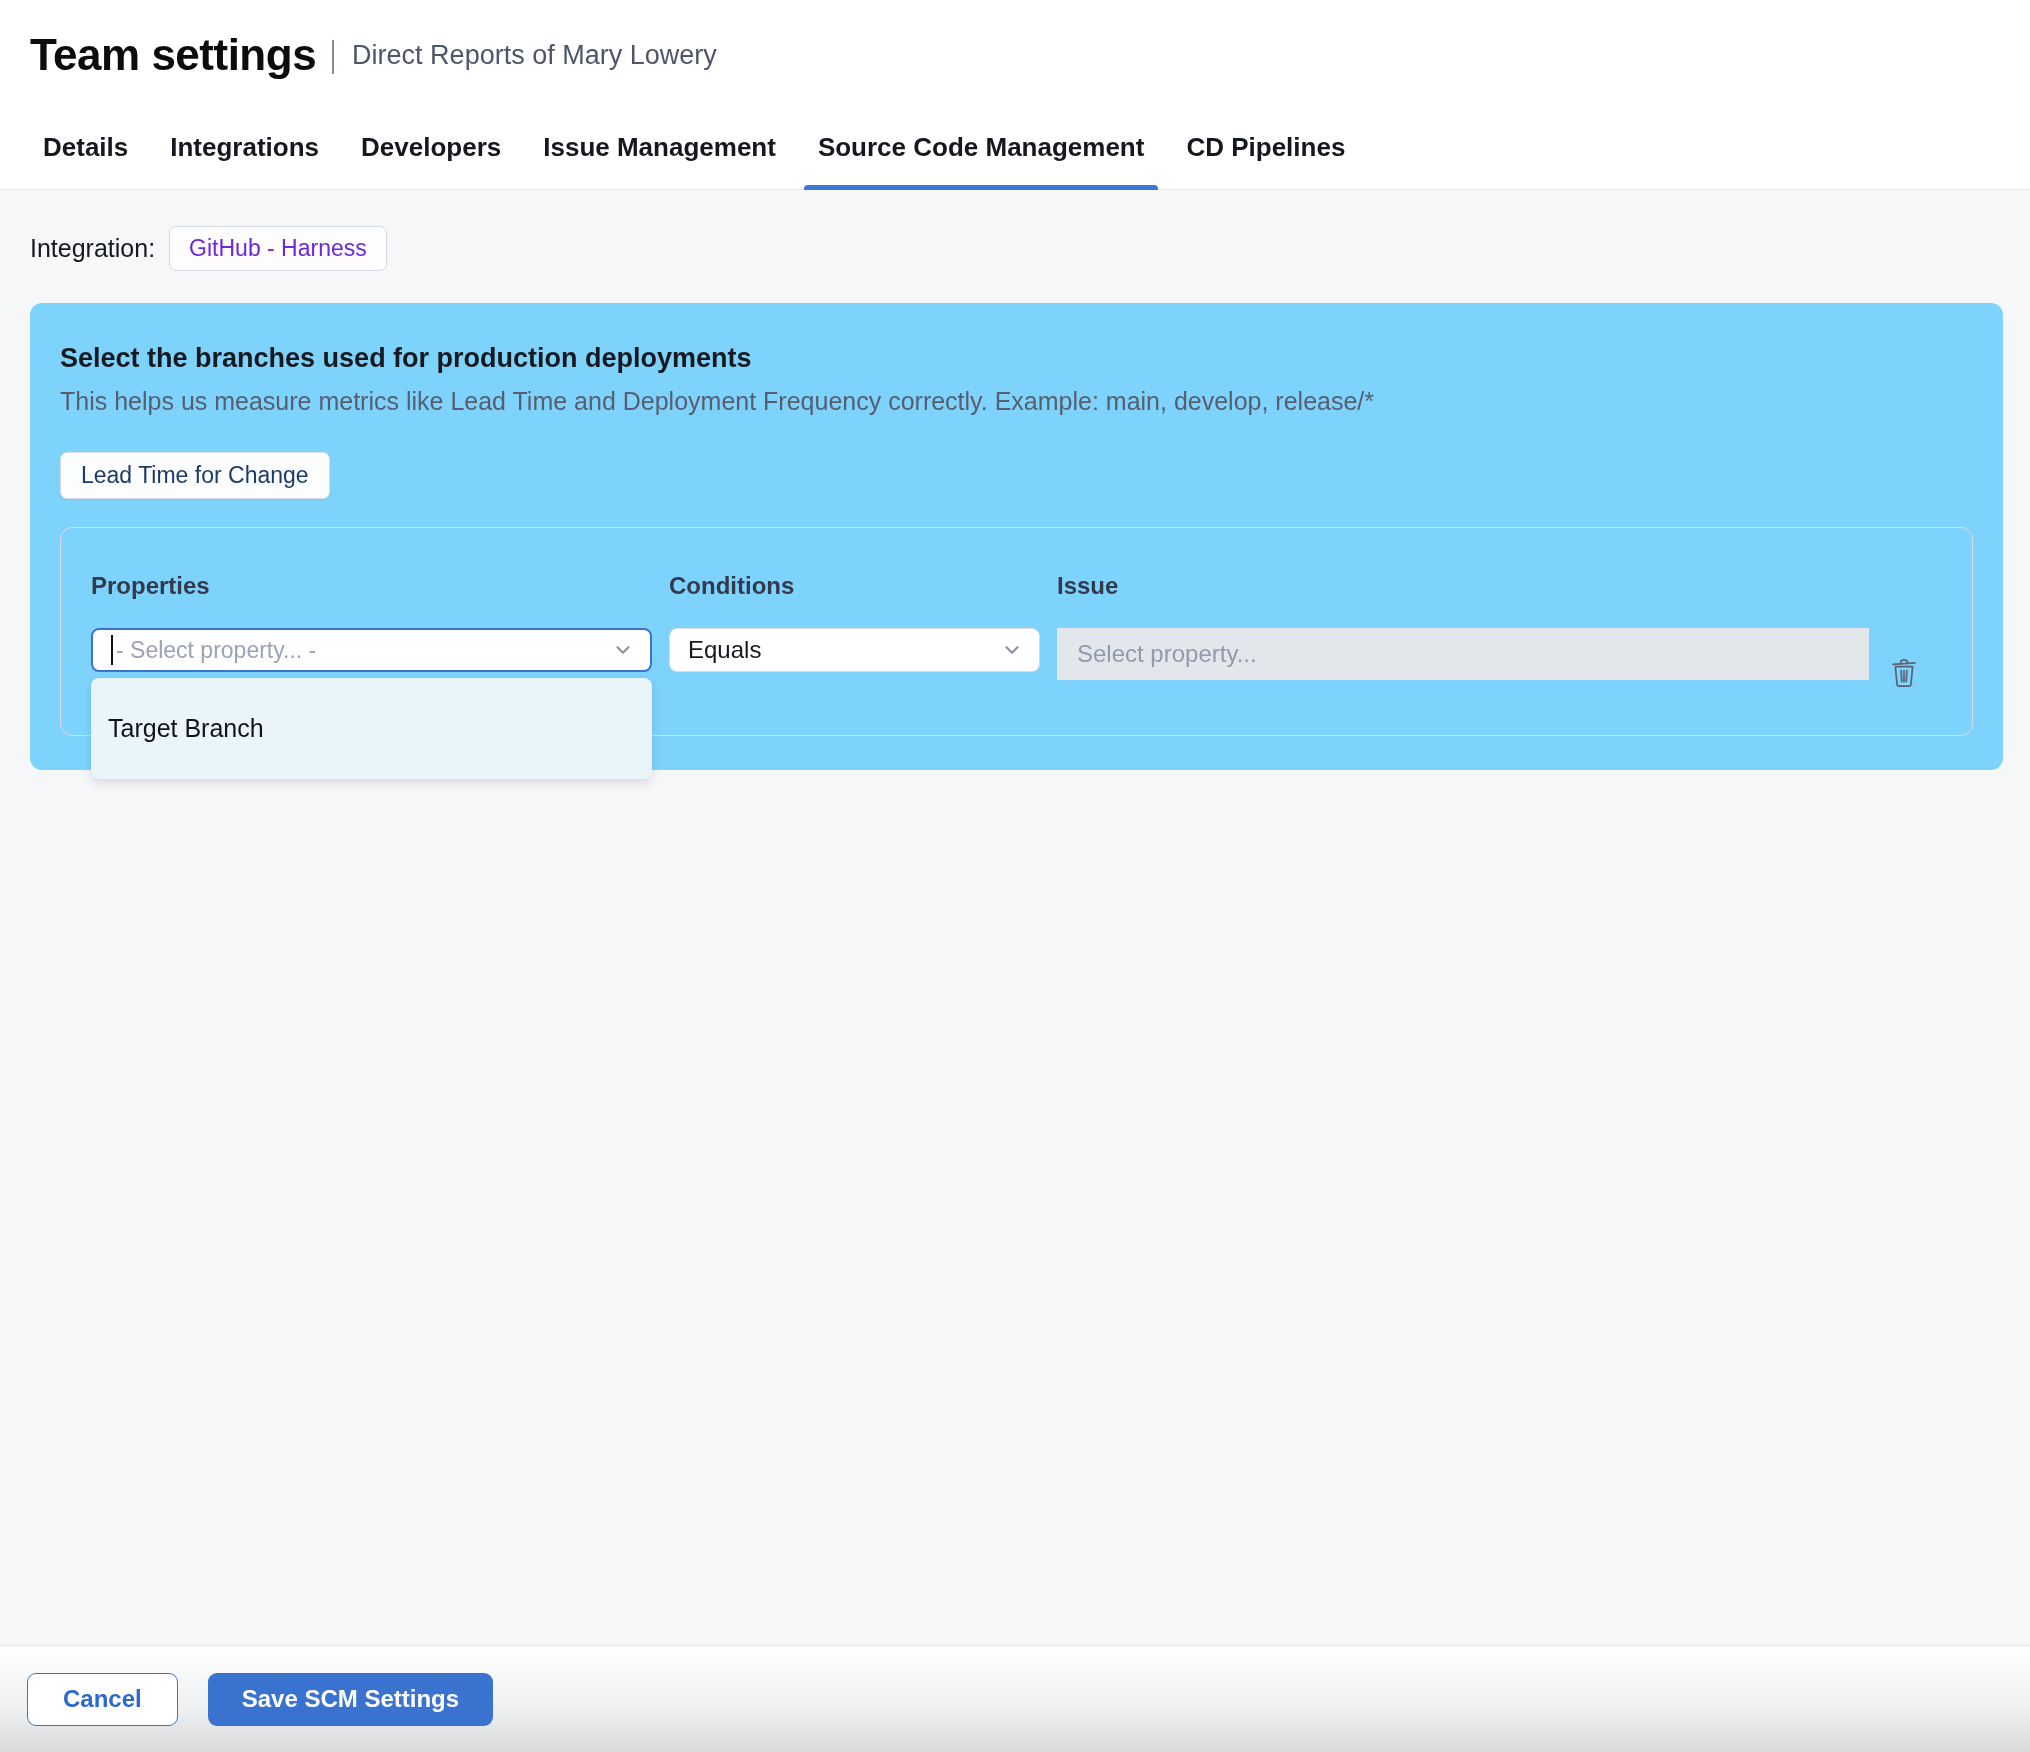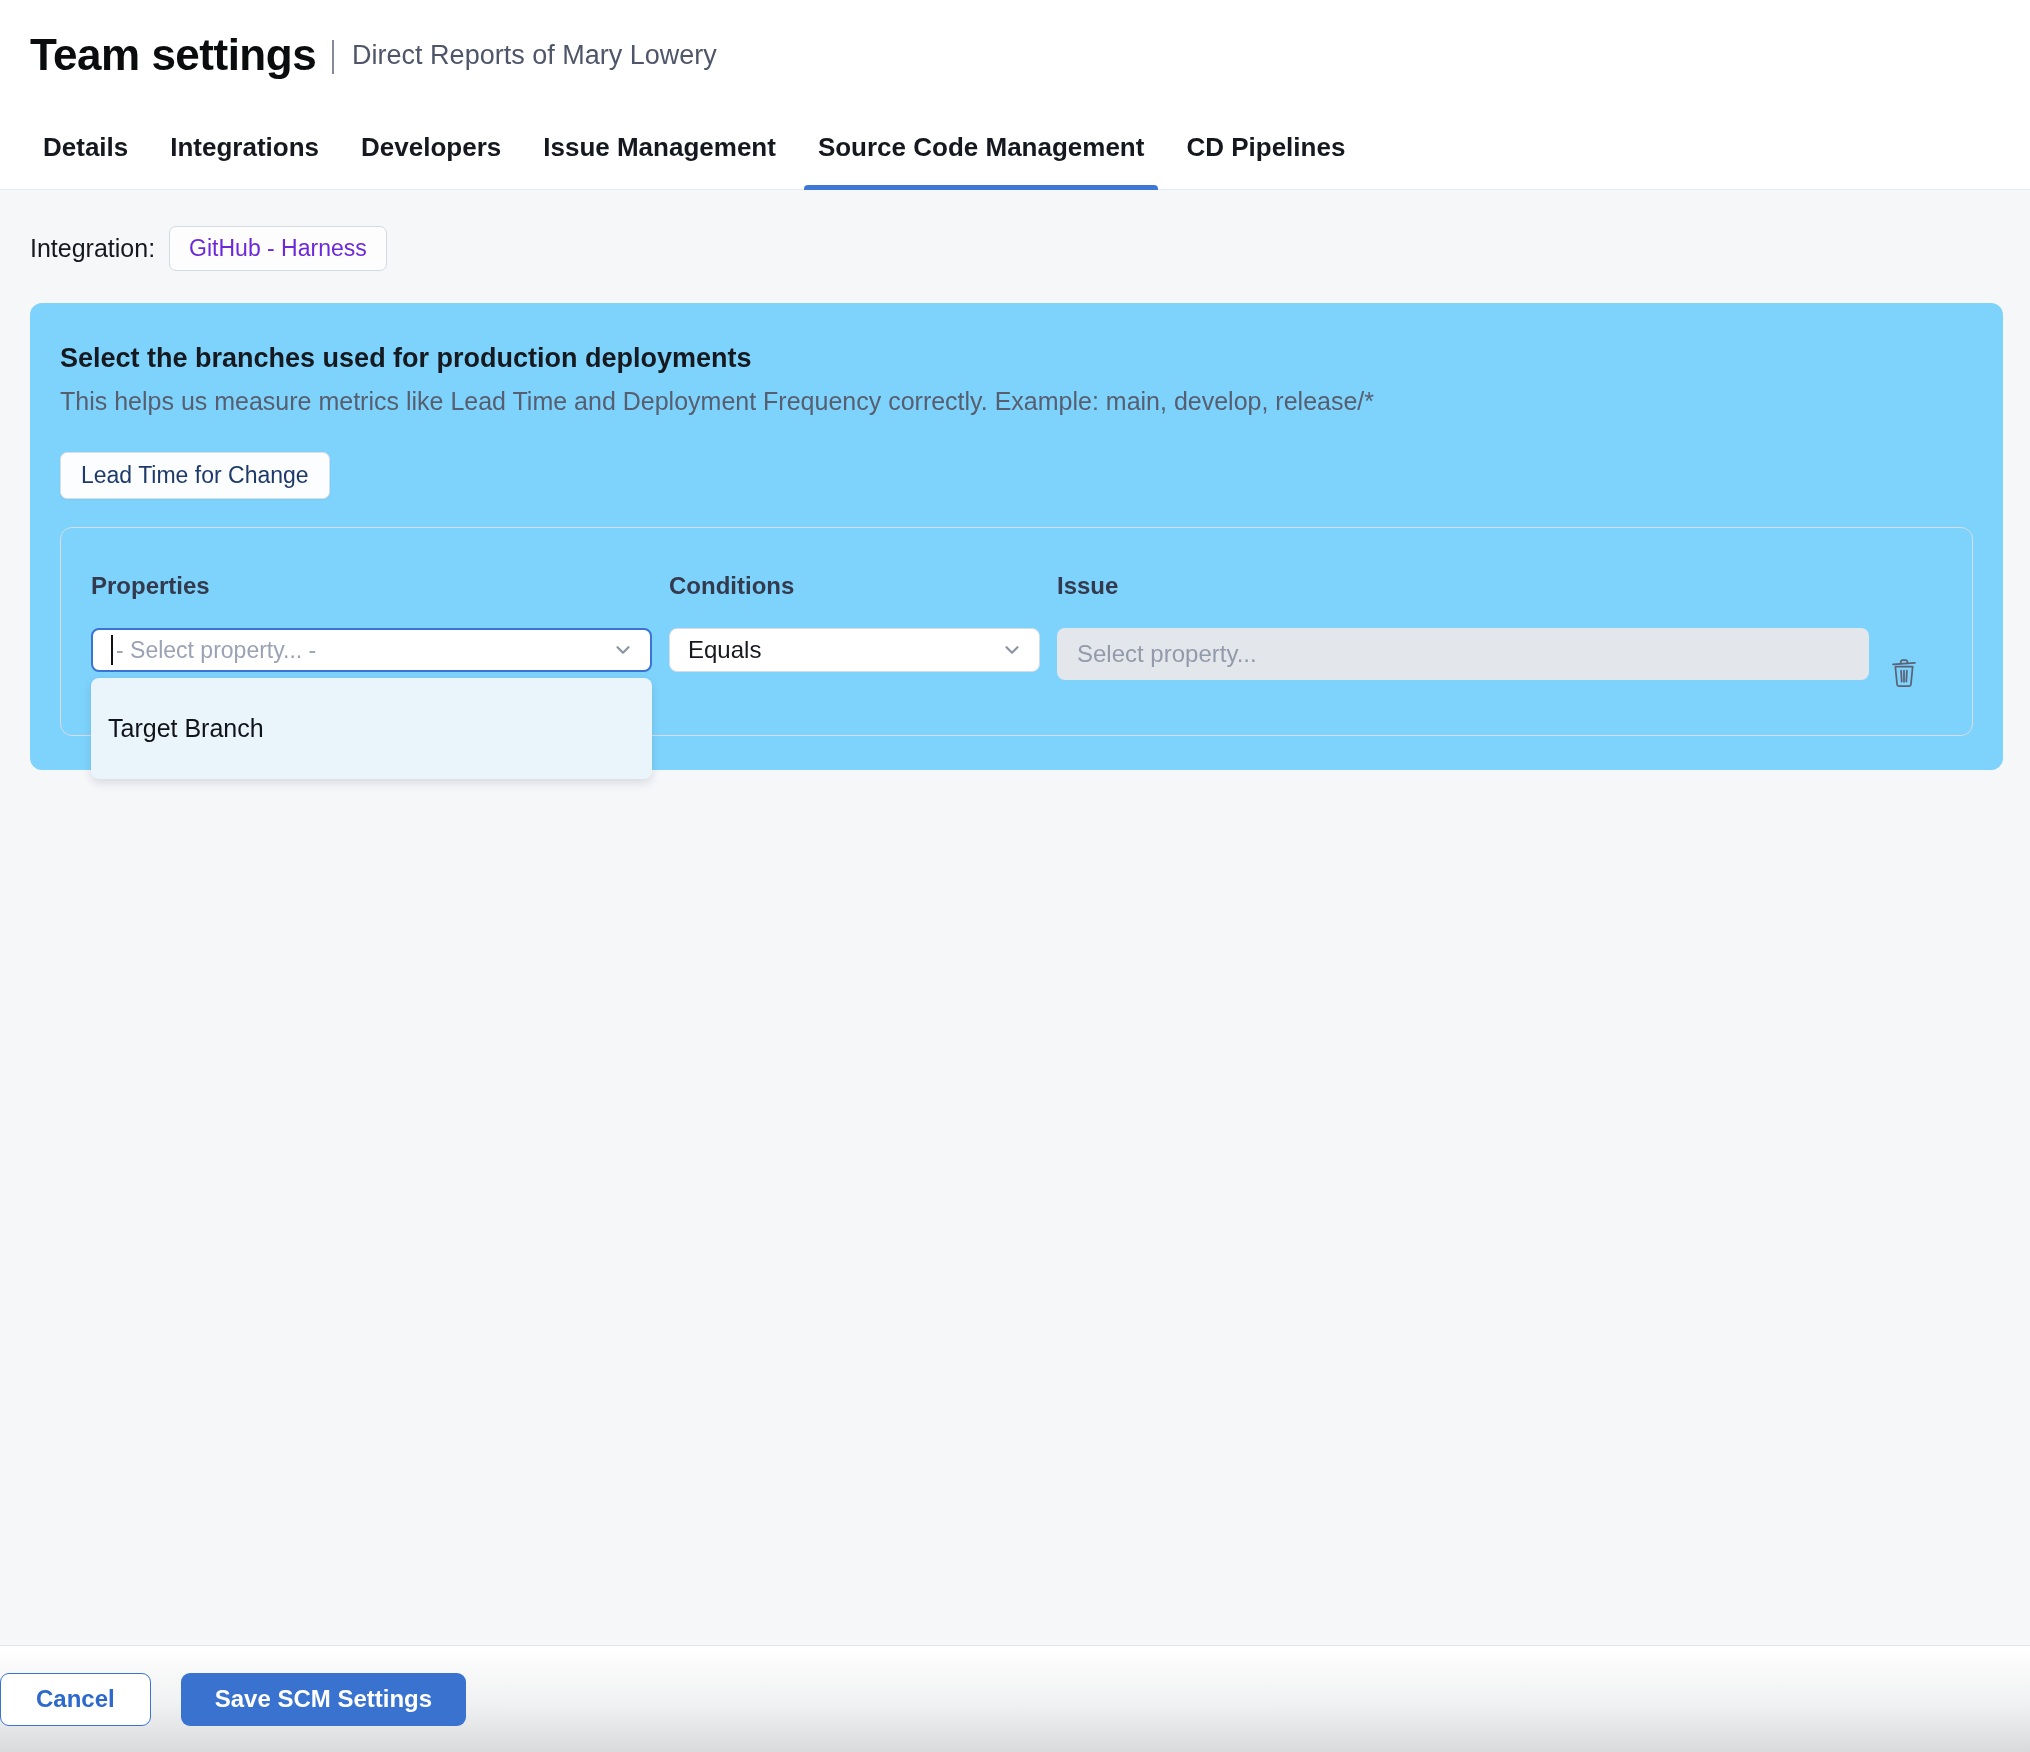--- a/index.html
+++ b/index.html
@@ -66,21 +66,21 @@
     display:flex; align-items:center; padding:0 18px; position:relative; cursor:pointer;
   }
   .select-props { border:2px solid #3b73d3; }
   .select-cond  { border:1.5px solid #d8dbe4; }
   .placeholder-text { font-size:23px; color:#9aa2b3; }
   .select-value-text { font-size:24px; color:#16191f; }
   .text-caret { width:2px; height:30px; background:#101216; margin-right:3px; }
   .chevron { position:absolute; right:16px; top:50%; transform:translateY(-50%); width:22px; height:22px; }
 
   .value-input {
-    width:100%; height:52px; border:none; border-radius:8px;
+    width:100%; height:52px; border:none; border-radius:0;
     background:#e3e6ea; padding:0 20px; font-size:24px; color:#16191f;
     font-family:"Liberation Sans", sans-serif; outline:none;
   }
   .value-input::placeholder { color:#929aab; opacity:1; }
 
   .trash-btn { background:none; border:none; cursor:pointer; margin-top:80px; padding:4px; display:block; }
 
   
   .select-wrap { position:relative; }
   .dropdown-menu {
@@ -89,21 +89,21 @@
     box-shadow:0 4px 10px rgba(20,30,60,.13);
     z-index:5; overflow:hidden; padding:20px 0;
   }
   .dropdown-item { padding:16px 17px; font-size:25px; color:#101318; cursor:pointer; }
 
   
   .footer {
     position:absolute; left:0; right:0; bottom:0; height:107px;
     border-top:1px solid #e3e5e9;
     background:linear-gradient(180deg, #ffffff 0%, #f0f1f2 55%, #d9dadc 100%);
-    display:flex; align-items:center; gap:30px;
+    display:flex; align-items:center; padding-left:27px; gap:30px;
   }
   .btn { height:53px; border-radius:9px; font-size:24px; font-weight:700; cursor:pointer; font-family:"Liberation Sans", sans-serif; }
   .btn-cancel { background:#ffffff; border:1.5px solid #3b73d3; color:#2d68cd; padding:0 35px; }
   .btn-save   { background:#3a72d0; border:none; color:#ffffff; padding:0 34px; }
 </style>
 </head>
 <body>
 
 <div class="topbar">
   <div class="title-row">

